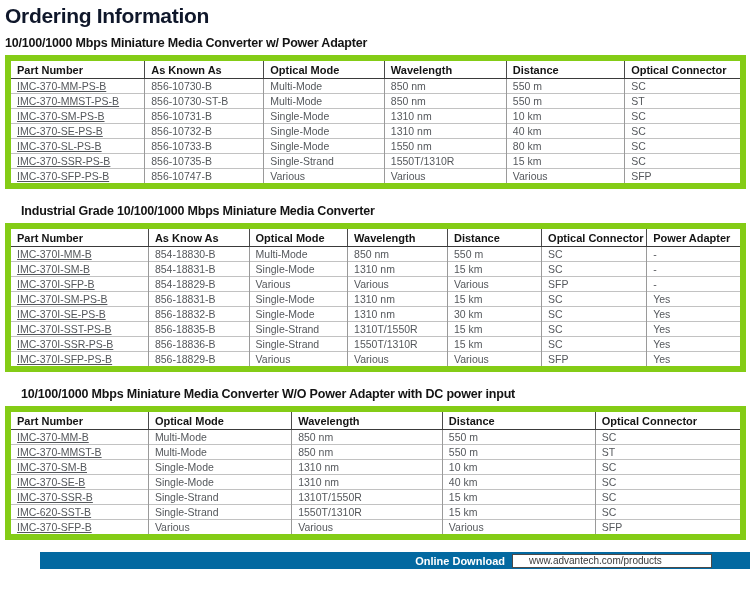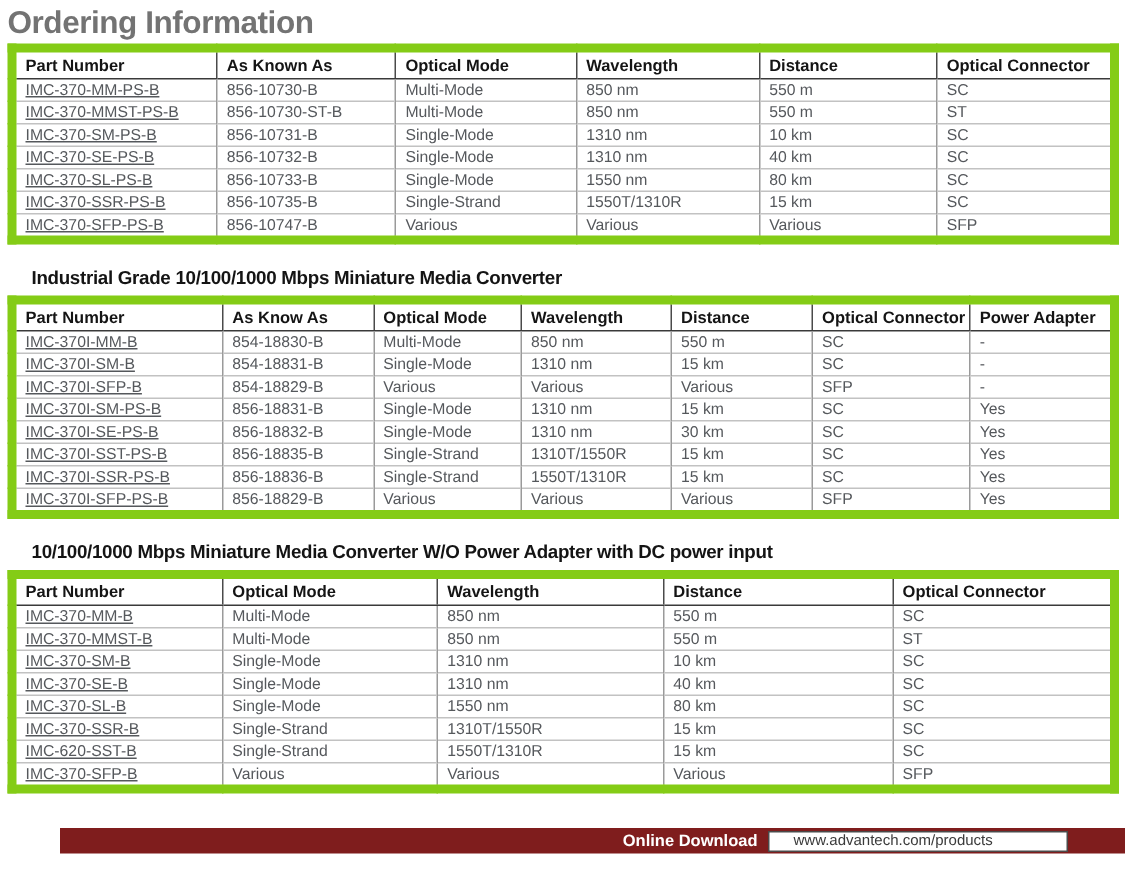--- a/index.html
+++ b/index.html
@@ -4,21 +4,21 @@
 <style>
   html,body{margin:0;padding:0;}
   body{
     width:750px;height:591px;position:relative;background:#ffffff;
     font-family:"Liberation Sans","DejaVu Sans",sans-serif;
     -webkit-font-smoothing:antialiased;overflow:hidden;
   }
   .content{padding:1px 4px 0 5px;}
   .page-title{
     margin:0;padding-top:1px;font-size:21px;line-height:27px;font-weight:bold;
-    color:#737373;letter-spacing:-0.3px;
+    color:#0f172a;letter-spacing:-0.3px;
   }
   .section-heading{
     margin:7px 0 4px 0;font-size:12.5px;line-height:15px;font-weight:bold;
     color:#141414;letter-spacing:-0.2px;
   }
   .section-heading.gap{margin-top:15px;margin-left:16px;}
   table.info{
     width:100%;border-collapse:collapse;table-layout:fixed;
     border:6px solid #84cc16;
   }
@@ -30,41 +30,42 @@
   }
   table.info th:first-child{border-left:none;}
   table.info td{
     font-size:10.5px;color:#55585c;padding:1px 4px 1px 6px;height:11.5px;
     border-top:1px solid #c2c2c2;border-left:1px solid #9a9a9a;
     white-space:nowrap;overflow:hidden;
   }
   table.info td:first-child{border-left:none;text-decoration:underline;}
   table.info tbody tr:first-child td{border-top:none;}
   .footer-bar{
-    position:absolute;left:0;right:0;top:552px;height:17px;background:#7f1d1d;
+    position:absolute;left:0;right:0;top:552px;height:17px;background:#0369a1;
     display:flex;align-items:center;justify-content:flex-end;padding-right:38px;
     box-sizing:border-box;
     margin-left:40px;
   }
   .footer-label{
     color:#ffffff;font-weight:bold;font-size:11px;margin-right:7px;white-space:nowrap;
   }
   .footer-urlbox{
     background:#ffffff;border:1px solid #4a4a4a;width:182px;height:12px;
     display:flex;align-items:center;padding-left:16px;overflow:hidden;
   }
   .footer-url{font-size:10px;color:#3a3a3a;white-space:nowrap;}
 </style>
 </head>
 <body>
 
 <div class="content">
 
   <h1 class="page-title">Ordering Information</h1>
 
+  <h2 class="section-heading">10/100/1000 Mbps Miniature Media Converter w/ Power Adapter</h2>
   <table class="info">
       <colgroup>
         <col style="width: 18.6%;">
         <col style="width: 16.2%;">
         <col style="width: 16.4%;">
         <col style="width: 16.6%;">
         <col style="width: 16.1%;">
         <col style="width: 16.1%;">
       </colgroup>
       <thead>
@@ -276,27 +277,20 @@
           <td>SC</td>
         </tr>
         <tr>
           <td>IMC-370-SE-B</td>
           <td>Single-Mode</td>
           <td>1310 nm</td>
           <td>40 km</td>
           <td>SC</td>
         </tr>
         <tr>
-          <td>IMC-370-SL-B</td>
-          <td>Single-Mode</td>
-          <td>1550 nm</td>
-          <td>80 km</td>
-          <td>SC</td>
-        </tr>
-        <tr>
           <td>IMC-370-SSR-B</td>
           <td>Single-Strand</td>
           <td>1310T/1550R</td>
           <td>15 km</td>
           <td>SC</td>
         </tr>
         <tr>
           <td>IMC-620-SST-B</td>
           <td>Single-Strand</td>
           <td>1550T/1310R</td>

